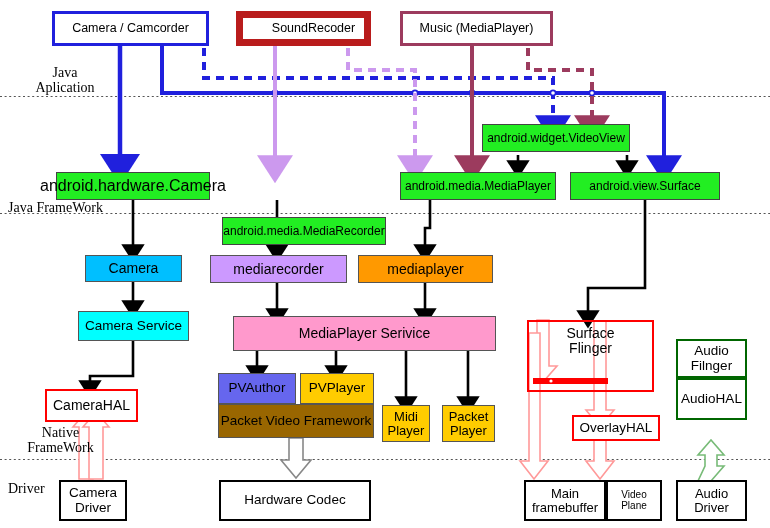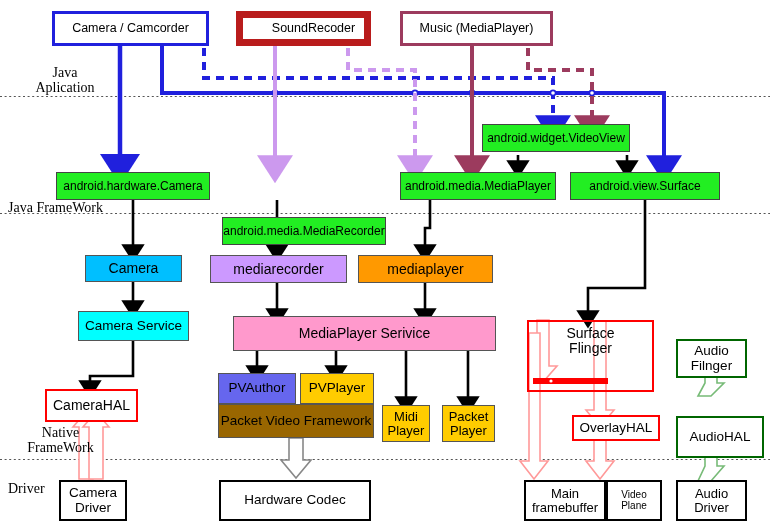--- a/index.html
+++ b/index.html
@@ -130,21 +130,21 @@
   </div>
 
   <div class="box sans" style="left:400px;top:11px;width:153px;height:35px;border:3px solid #9c3b5e;background:#fff;font-size:12.5px;color:#000;">
     <span>Music (MediaPlayer)</span>
   </div>
 
   <div class="box sans" style="left:482px;top:124px;width:148px;height:28px;border:1.5px solid #444;background:#22ee22;font-size:12px;color:#000;">
     <span>android.widget.VideoView</span>
   </div>
 
-  <div class="box sans" style="left:56px;top:172px;width:154px;height:28px;border:1.5px solid #444;background:#22ee22;font-size:12px;color:#000;">
+  <div class="box sans" style="left:56px;top:172px;width:154px;height:28px;border:1.5px solid #444;background:#22ee22;font-size:16px;color:#000;">
     <span>android.hardware.Camera</span>
   </div>
 
   <div class="box sans" style="left:222px;top:172px;width:164px;height:28px;border:1.5px solid #444;background:#22ee22;font-size:12px;color:#000;margin-top:45px;">
     <span>android.media.MediaRecorder</span>
   </div>
 
   <div class="box sans" style="left:400px;top:172px;width:156px;height:28px;border:1.5px solid #444;background:#22ee22;font-size:12px;color:#000;">
     <span>android.media.MediaPlayer</span>
   </div>
@@ -206,21 +206,21 @@
 
   <div class="box serif" style="left:572px;top:415px;width:88px;height:26px;border:2.5px solid #ff0000;background:#fff;font-size:13.5px;color:#000;">
     <span>OverlayHAL</span>
   </div>
 
   <div class="box serif" style="left:676px;top:339px;width:71px;height:39px;border:2px solid #006600;background:#fff;font-size:13.5px;color:#000;flex-direction:column;">
     <span>Audio</span>
     <span>Filnger</span>
   </div>
 
-  <div class="box serif" style="left:676px;top:416px;width:88px;height:42px;border:2px solid #006600;background:#fff;font-size:13.5px;color:#000;justify-content:center;">
+  <div class="box serif" style="left:676px;top:378px;width:71px;height:42px;border:2px solid #006600;background:#fff;font-size:13.5px;color:#000;justify-content:center;">
     <span>AudioHAL</span>
   </div>
 
   <div class="box serif" style="left:59px;top:480px;width:68px;height:41px;border:2px solid #000;background:#fff;font-size:13.5px;color:#000;flex-direction:column;">
     <span>Camera</span>
     <span>Driver</span>
   </div>
 
   <div class="box serif" style="left:219px;top:480px;width:152px;height:41px;border:2px solid #000;background:#fff;font-size:13.5px;color:#000;">
     <span>Hardware Codec</span>

